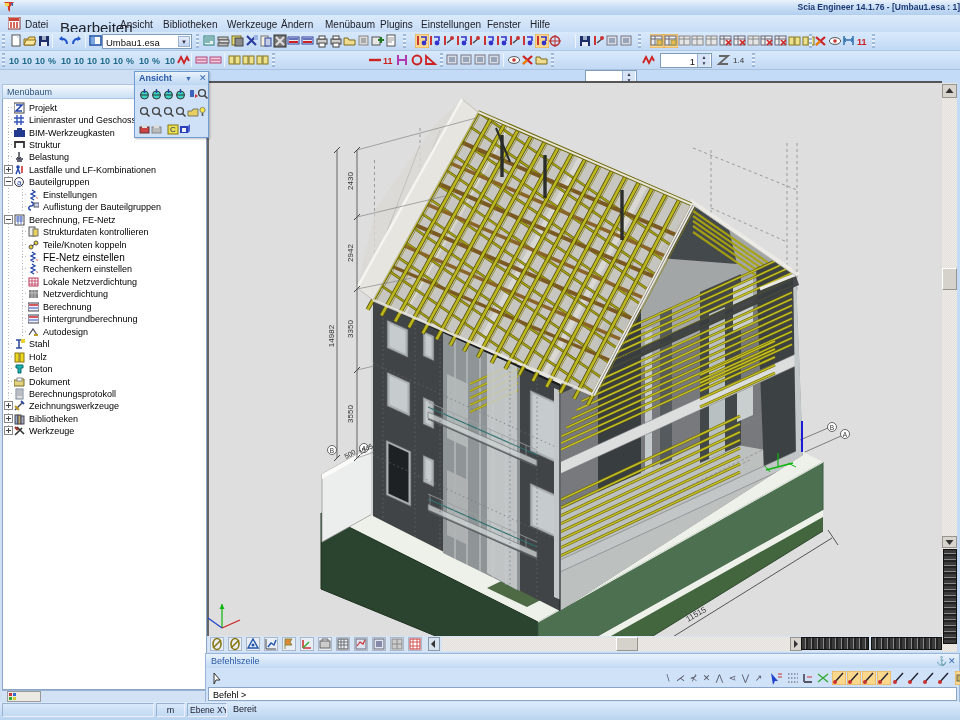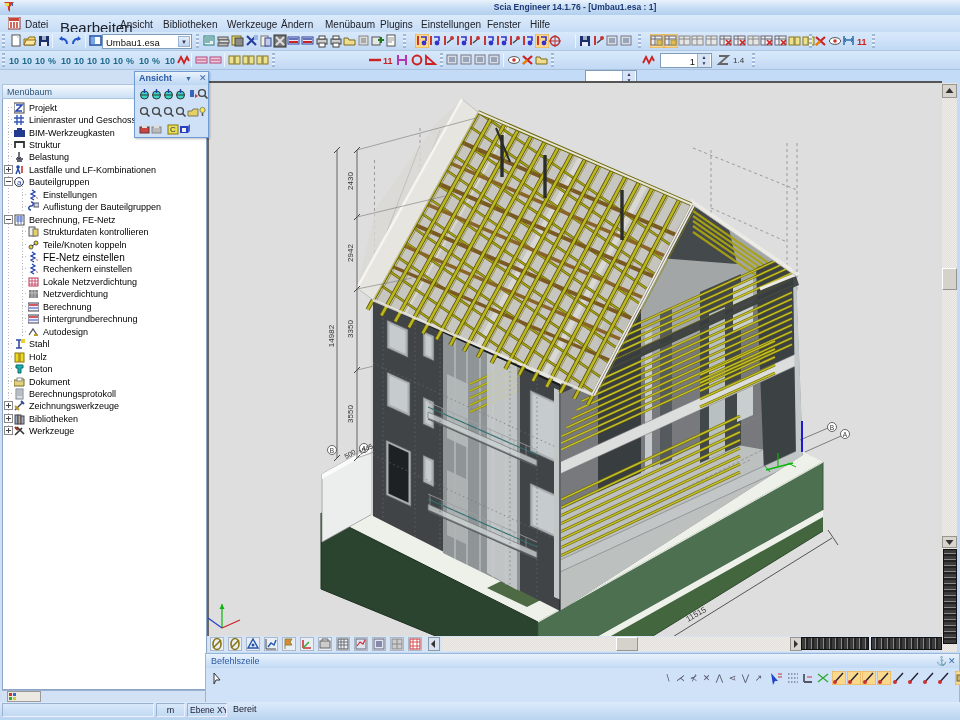--- a/index.html
+++ b/index.html
@@ -5,21 +5,21 @@
 #root{position:relative;width:960px;height:720px;background:#c3dbf7}
 .abs{position:absolute}
 </style></head><body>
 <div id="root">
     <div class="abs" style="left:0;top:0;width:960px;height:15px;background:linear-gradient(180deg,#eaf2fc 0%,#cadff5 45%,#b2cfee 100%)">
       <svg style="position:absolute;left:3px;top:1px" width="12" height="12" viewBox="0 0 12 12">
         <path d="M1 1h10l-4 5v5l-2-2V6z" fill="#d43a2a"></path>
         <path d="M2 2h4v3H2z" fill="#f7d94c"></path>
         <path d="M8 2h2v3h-1z" fill="#3a62b8"></path>
       </svg>
-      <div class="abs" style="left:190px;top:2px;width:770px;text-align:center;font-size:8.5px;font-weight:bold;color:#1d3a75">Scia Engineer 14.1.76 - [Umbau1.esa : 1]</div>
+      <div class="abs" style="left:190px;top:2px;width:770px;text-align:right;font-size:8.5px;font-weight:bold;color:#1d3a75">Scia Engineer 14.1.76 - [Umbau1.esa : 1]</div>
     </div>
     <div class="abs" style="left:0;top:15px;width:960px;height:17px;background:linear-gradient(180deg,#dcebfb,#c6dcf6)">
       <svg style="position:absolute;left:8px;top:2px" width="13" height="13" viewBox="0 0 13 13">
         <rect x="0" y="0" width="12" height="12" fill="#fff" stroke="#883333"></rect>
         <rect x="1" y="1" width="10" height="3" fill="#cc4433"></rect>
         <path d="M3 5v6M6 5v6M9 5v6" stroke="#cc4433" stroke-width="1.6"></path>
       </svg>
       <div class="abs" style="left:25px;top:4px;font-size:10px;color:#20222a">Datei</div>
       <div class="abs" style="left:60px;top:4px;font-size:15px;color:#20222a">Bearbeiten</div>
       <div class="abs" style="left:120px;top:4px;font-size:10px;color:#20222a">Ansicht</div>
@@ -1162,19 +1162,20 @@
         <circle cx="3" cy="11" r="2" fill="#c33"></circle>
       </svg>
       <svg style="position:absolute;left:731px;top:17px" width="14" height="14" viewBox="0 0 14 14">
         <path d="M2 12L11 2" stroke="#223" stroke-width="1.4"></path>
         <circle cx="3" cy="11" r="2" fill="#c33"></circle>
       </svg>
       <svg style="position:absolute;left:749px;top:17px" width="15" height="14" viewBox="0 0 15 14">
         <rect x="0" y="0" width="15" height="14" fill="#fbd88c" stroke="#e0a44c"></rect>
         <rect x="2" y="4" width="10" height="6" fill="#c8b060" stroke="#665"></rect>
       </svg>
+      <div class="abs" style="left:2px;top:33px;width:749px;height:14px;background:#fff;border:1px solid #8aa6c4;font-size:9px;color:#000;padding:2px 4px">Befehl &gt;</div>
     </div>
     <div class="abs" style="left:0;top:702px;width:960px;height:18px;background:linear-gradient(180deg,#dcebfb,#b9d4f0)">
       <div class="abs" style="left:2px;top:1px;width:152px;height:14px;border:1px solid #9ab2d0;border-bottom-color:#eef;border-right-color:#eef"></div>
       <div class="abs" style="left:156px;top:1px;width:29px;height:14px;border:1px solid #9ab2d0;border-bottom-color:#eef;border-right-color:#eef;font-size:9px;color:#223;text-align:center;padding-top:1px">m</div>
       <div class="abs" style="left:187px;top:1px;width:40px;height:14px;border:1px solid #9ab2d0;border-bottom-color:#eef;border-right-color:#eef;font-size:8.5px;color:#223;padding:1px 0 0 2px;white-space:nowrap;overflow:hidden">Ebene XY</div>
       <div class="abs" style="left:233px;top:2px;font-size:9px;color:#223">Bereit</div>
     </div>
   </div>
 </body></html>

